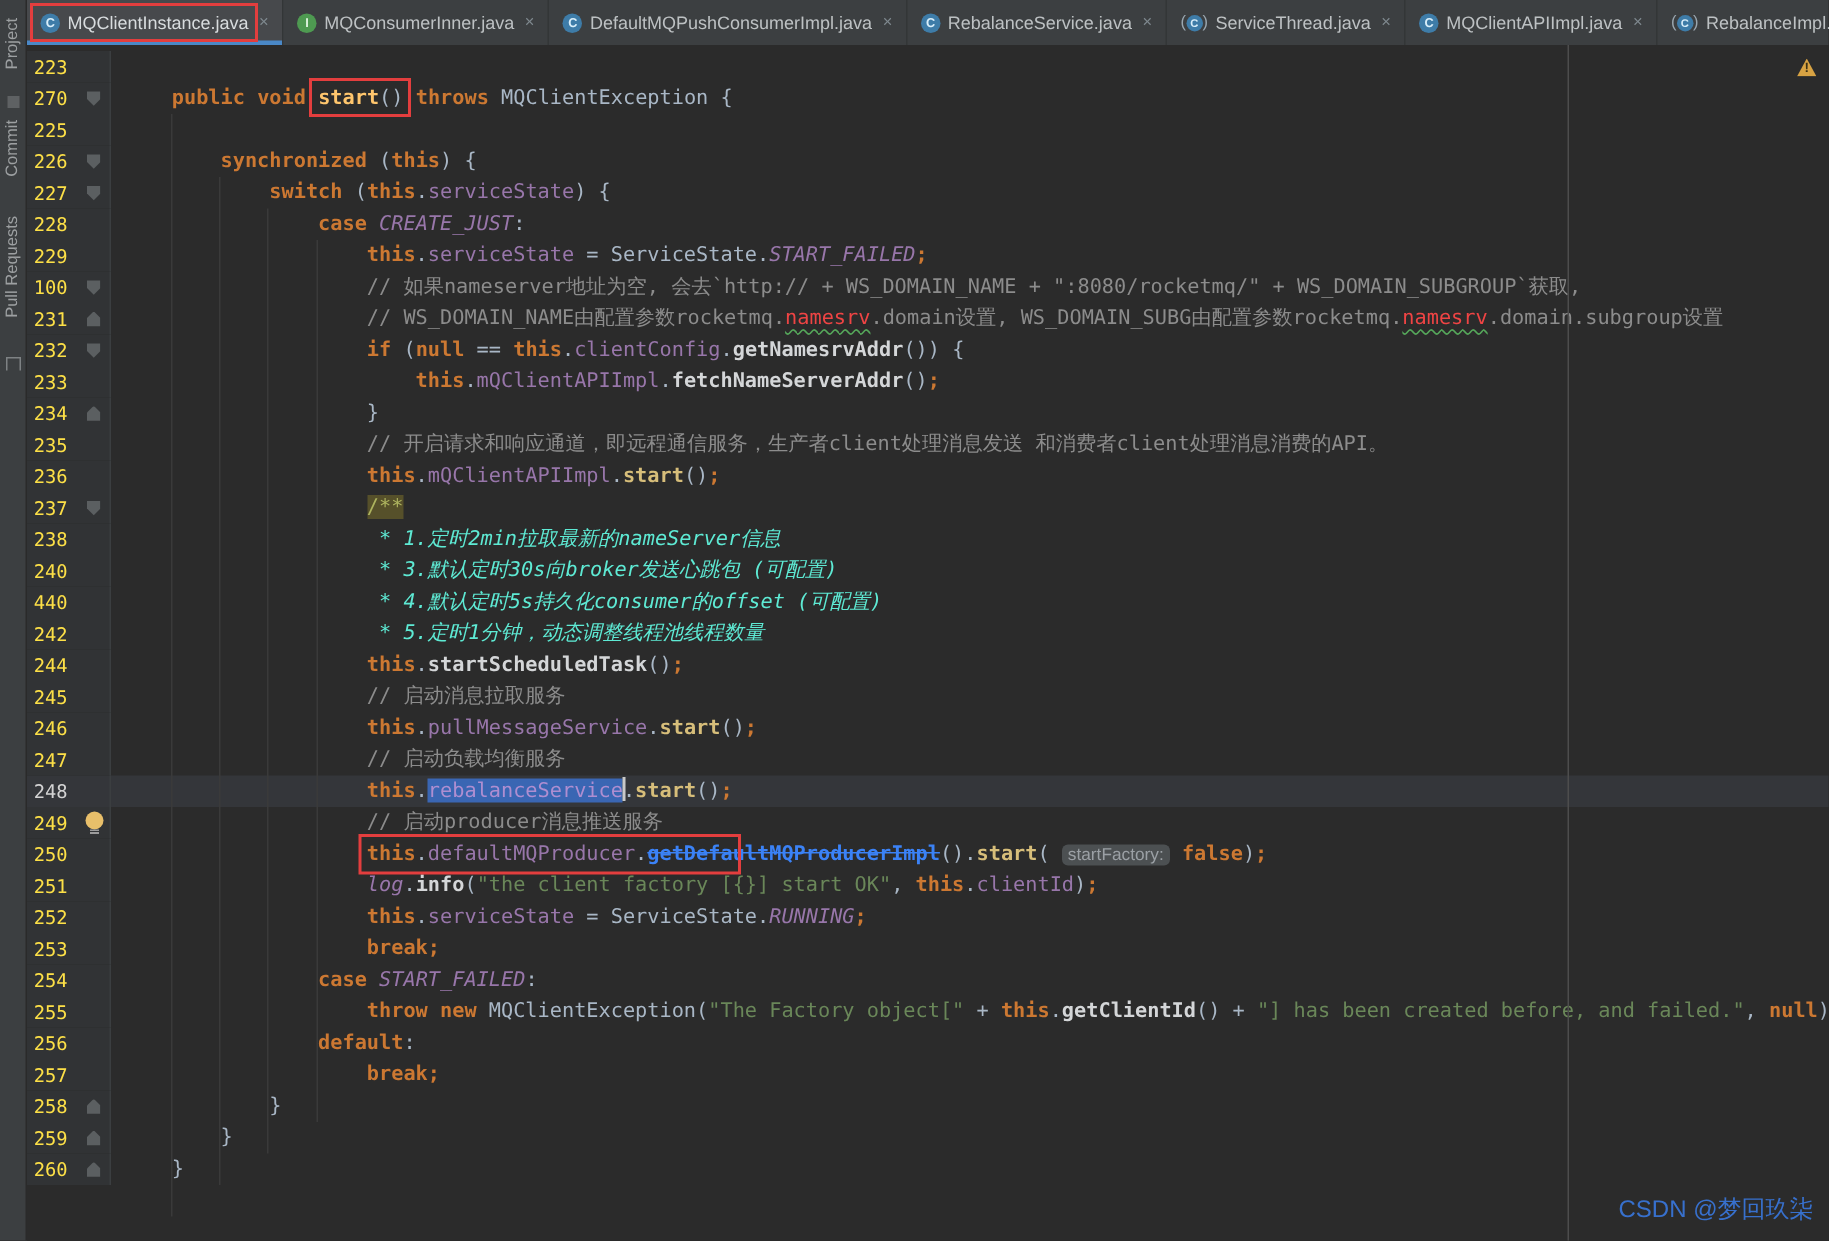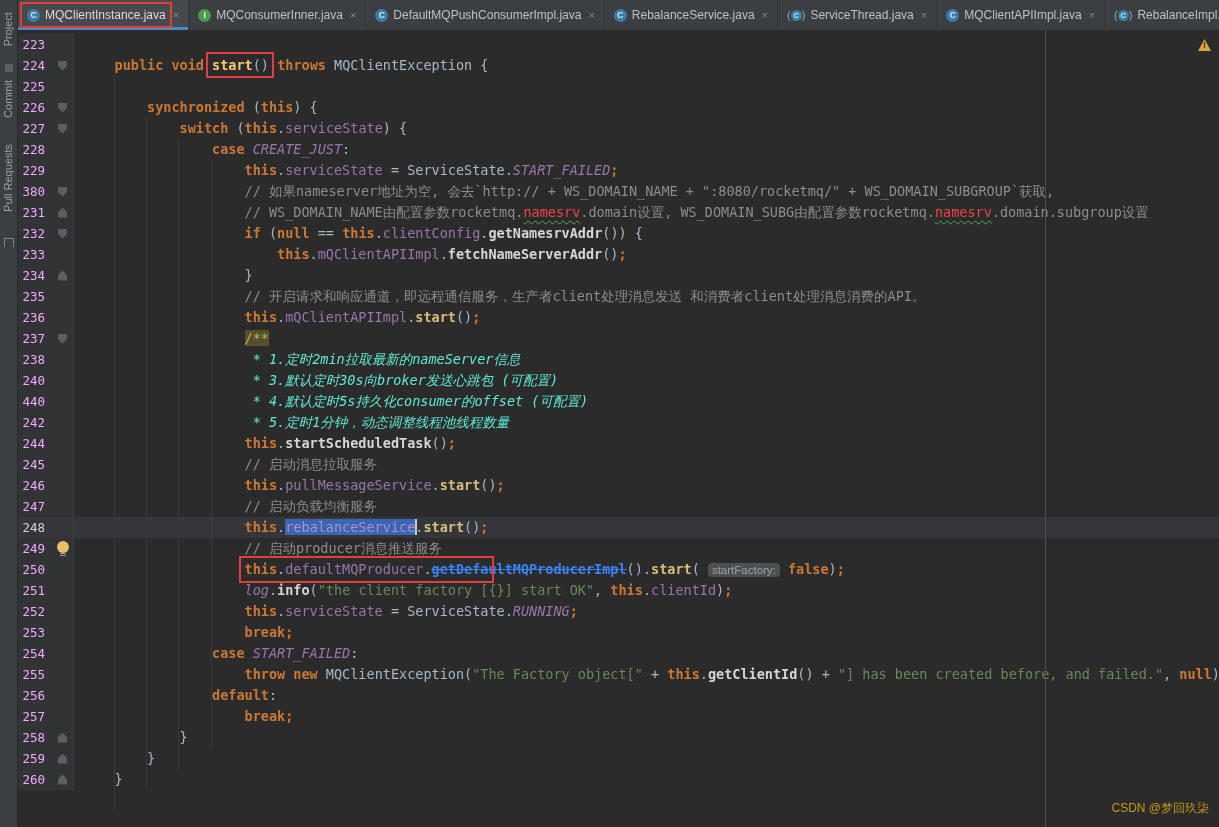--- a/index.html
+++ b/index.html
@@ -30,21 +30,21 @@
     font-family:"Liberation Sans",sans-serif; flex:none; }
   .cicon.class { background:#3E7CA8; color:#D8EEFA; }
   .cicon.interface { background:#4E9A51; color:#E2F5E2; }
   .abswrap { display:inline-flex; align-items:center; font-size:11px; color:#9AA7B0; gap:0; flex:none; }
 
   
   .editor { position:absolute; left:18px; top:30px; right:0; bottom:0; background:#2B2B2B;
     padding-top:4px; z-index:1; }
   .row { display:flex; height:21px; line-height:21px; font-size:13.5px; white-space:pre; }
   .row.current { background:#34363A; }
-  .lnum { width:34px; flex:none; text-align:right; padding-right:7px; color:#f0abfc;
+  .lnum { width:34px; flex:none; text-align:right; padding-right:7px; color:#fde047;
     font-size:12.5px; background:#313335; }
   .row.current .lnum { color:#D3D3D3; background:transparent; }
   .gico { width:22px; flex:none; background:#313335; border-right:1px solid #3B3E40;
     display:flex; align-items:center; justify-content:center; }
   .row.current .gico { background:transparent; }
   .code { padding-left:8px; flex:1; color:#A9B7C6; }
 
   .fold-down { width:9px; height:10px; background:#5B5F61;
     clip-path:polygon(0 0,100% 0,100% 55%,50% 100%,0 55%); }
   .fold-up { width:9px; height:10px; background:#5B5F61;
@@ -83,21 +83,21 @@
   #annot-tab { left:20px; top:2px; width:152px; height:26px; }
   #annot-start { left:206px; top:52px; width:68px; height:26px; }
   #annot-rebalance { left:239px; top:556px; width:255px; height:27px; }
 
   .warn-tri { position:absolute; right:8px; top:39px; width:13px; height:12px;
     background:#D8A343; clip-path:polygon(50% 0,100% 100%,0 100%); z-index:6; }
   .warn-tri::after { content:"!"; position:absolute; left:5px; top:1px; font-size:9px;
     font-weight:bold; color:#3B3014; font-family:"Liberation Sans",sans-serif; }
 
   .watermark { position:absolute; right:10px; bottom:10px; z-index:9;
-    font-family:"Liberation Sans",sans-serif; font-size:12px; color:#eab308; opacity:.8;margin-left:21px; }
+    font-family:"Liberation Sans",sans-serif; font-size:16px; color:#3b82f6; opacity:.8;margin-left:21px; }
 </style>
 </head>
 <body>
 
 <div class="stripe" id="stripe">
     <div class="vlabel" style="top: 12px;">Project</div>
     <div class="sq-icon" style="top: 64px;"></div>
     <div class="vlabel" style="top: 80px;">Commit</div>
     <div class="vlabel" style="top: 144px;">Pull Requests</div>
     <div class="grid-icon" style="top: 238px;"></div>
@@ -135,27 +135,27 @@
       <span class="close">×</span>
     </div>
     <div class="tab">
       <span class="abswrap">(<span class="cicon class" style="width:11px;height:11px;font-size:7.5px;">C</span>)</span>
       <span>RebalanceImpl.java</span>
     </div>
   </div>
 
 <div class="editor" id="editor">
     <div class="row"><div class="lnum">223</div><div class="gico"></div><div class="code"></div></div>
-    <div class="row"><div class="lnum">224</div><div class="gico"><div class="fold-down"></div></div><div class="code"><span class="sd">    </span><span class="sk">public</span><span class="sd"> </span><span class="sk">void</span><span class="sd"> </span><span class="sm">start</span><span class="sd">() </span><span class="sk">throws</span><span class="sd"> MQClientException {</span></div></div>
+    <div class="row"><div class="lnum">270</div><div class="gico"><div class="fold-down"></div></div><div class="code"><span class="sd">    </span><span class="sk">public</span><span class="sd"> </span><span class="sk">void</span><span class="sd"> </span><span class="sm">start</span><span class="sd">() </span><span class="sk">throws</span><span class="sd"> MQClientException {</span></div></div>
     <div class="row"><div class="lnum">225</div><div class="gico"></div><div class="code"></div></div>
     <div class="row"><div class="lnum">226</div><div class="gico"><div class="fold-down"></div></div><div class="code"><span class="sd">        </span><span class="sk">synchronized</span><span class="sd"> (</span><span class="sk">this</span><span class="sd">) {</span></div></div>
     <div class="row"><div class="lnum">227</div><div class="gico"><div class="fold-down"></div></div><div class="code"><span class="sd">            </span><span class="sk">switch</span><span class="sd"> (</span><span class="sk">this</span><span class="sd">.</span><span class="sf">serviceState</span><span class="sd">) {</span></div></div>
     <div class="row"><div class="lnum">228</div><div class="gico"></div><div class="code"><span class="sd">                </span><span class="sk">case</span><span class="sd"> </span><span class="sfi">CREATE_JUST</span><span class="sd">:</span></div></div>
     <div class="row"><div class="lnum">229</div><div class="gico"></div><div class="code"><span class="sd">                    </span><span class="sk">this</span><span class="sd">.</span><span class="sf">serviceState</span><span class="sd"> = ServiceState.</span><span class="sfi">START_FAILED</span><span class="sk">;</span></div></div>
-    <div class="row"><div class="lnum">380</div><div class="gico"><div class="fold-down"></div></div><div class="code"><span class="sd">                    </span><span class="scm">// 如果nameserver地址为空, 会去`http:// + WS_DOMAIN_NAME + ":8080/rocketmq/" + WS_DOMAIN_SUBGROUP`获取,</span></div></div>
+    <div class="row"><div class="lnum">100</div><div class="gico"><div class="fold-down"></div></div><div class="code"><span class="sd">                    </span><span class="scm">// 如果nameserver地址为空, 会去`http:// + WS_DOMAIN_NAME + ":8080/rocketmq/" + WS_DOMAIN_SUBGROUP`获取,</span></div></div>
     <div class="row"><div class="lnum">231</div><div class="gico"><div class="fold-up"></div></div><div class="code"><span class="sd">                    </span><span class="scm">// WS_DOMAIN_NAME由配置参数rocketmq.</span><span class="ssq">namesrv</span><span class="scm">.domain设置, WS_DOMAIN_SUBG由配置参数rocketmq.</span><span class="ssq">namesrv</span><span class="scm">.domain.subgroup设置</span></div></div>
     <div class="row"><div class="lnum">232</div><div class="gico"><div class="fold-down"></div></div><div class="code"><span class="sd">                    </span><span class="sk">if</span><span class="sd"> (</span><span class="sk">null</span><span class="sd"> == </span><span class="sk">this</span><span class="sd">.</span><span class="sf">clientConfig</span><span class="sd">.</span><span class="sc">getNamesrvAddr</span><span class="sd">()) {</span></div></div>
     <div class="row"><div class="lnum">233</div><div class="gico"></div><div class="code"><span class="sd">                        </span><span class="sk">this</span><span class="sd">.</span><span class="sf">mQClientAPIImpl</span><span class="sd">.</span><span class="sc">fetchNameServerAddr</span><span class="sd">()</span><span class="sk">;</span></div></div>
     <div class="row"><div class="lnum">234</div><div class="gico"><div class="fold-up"></div></div><div class="code"><span class="sd">                    }</span></div></div>
     <div class="row"><div class="lnum">235</div><div class="gico"></div><div class="code"><span class="sd">                    </span><span class="scm">// 开启请求和响应通道，即远程通信服务，生产者client处理消息发送 和消费者client处理消息消费的API。</span></div></div>
     <div class="row"><div class="lnum">236</div><div class="gico"></div><div class="code"><span class="sd">                    </span><span class="sk">this</span><span class="sd">.</span><span class="sf">mQClientAPIImpl</span><span class="sd">.</span><span class="scs">start</span><span class="sd">()</span><span class="sk">;</span></div></div>
     <div class="row"><div class="lnum">237</div><div class="gico"><div class="fold-down"></div></div><div class="code"><span class="sd">                    </span><span class="shl">/**</span></div></div>
     <div class="row"><div class="lnum">238</div><div class="gico"></div><div class="code"><span class="sd">                     </span><span class="sdc">* 1.定时2min拉取最新的nameServer信息</span></div></div>
     <div class="row"><div class="lnum">240</div><div class="gico"></div><div class="code"><span class="sd">                     </span><span class="sdc">* 3.默认定时30s向broker发送心跳包 (可配置)</span></div></div>
     <div class="row"><div class="lnum">440</div><div class="gico"></div><div class="code"><span class="sd">                     </span><span class="sdc">* 4.默认定时5s持久化consumer的offset (可配置)</span></div></div>

